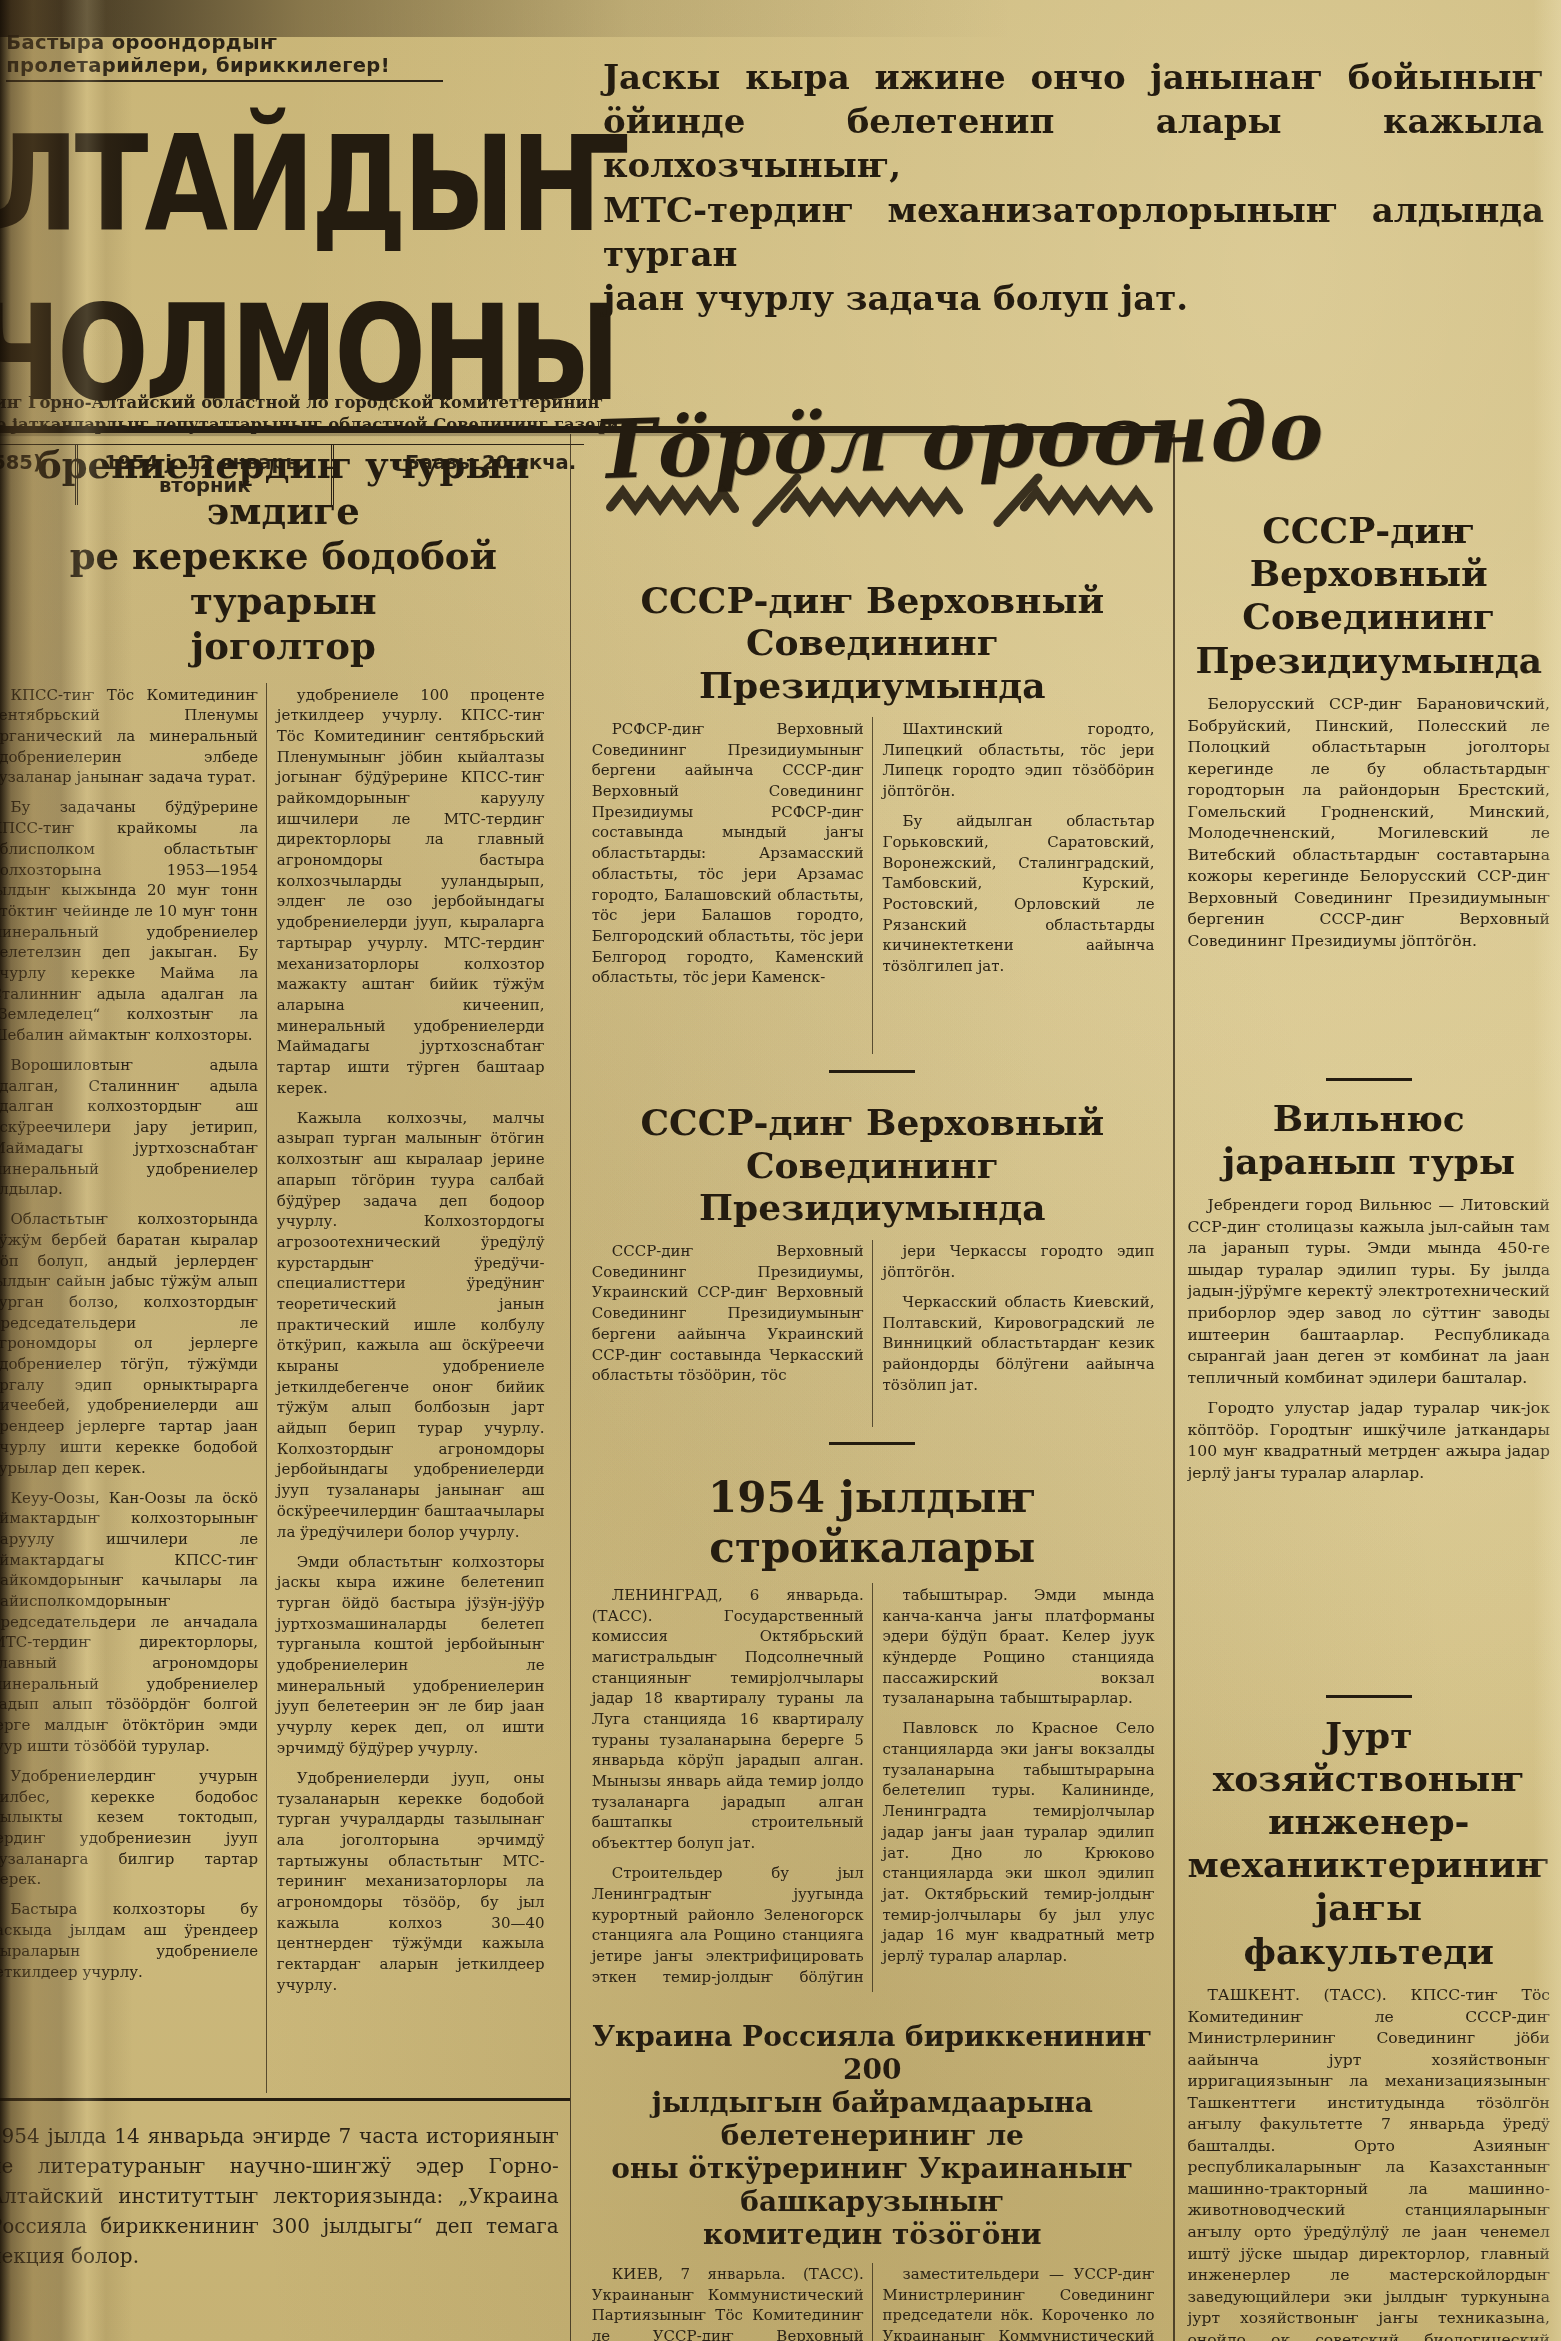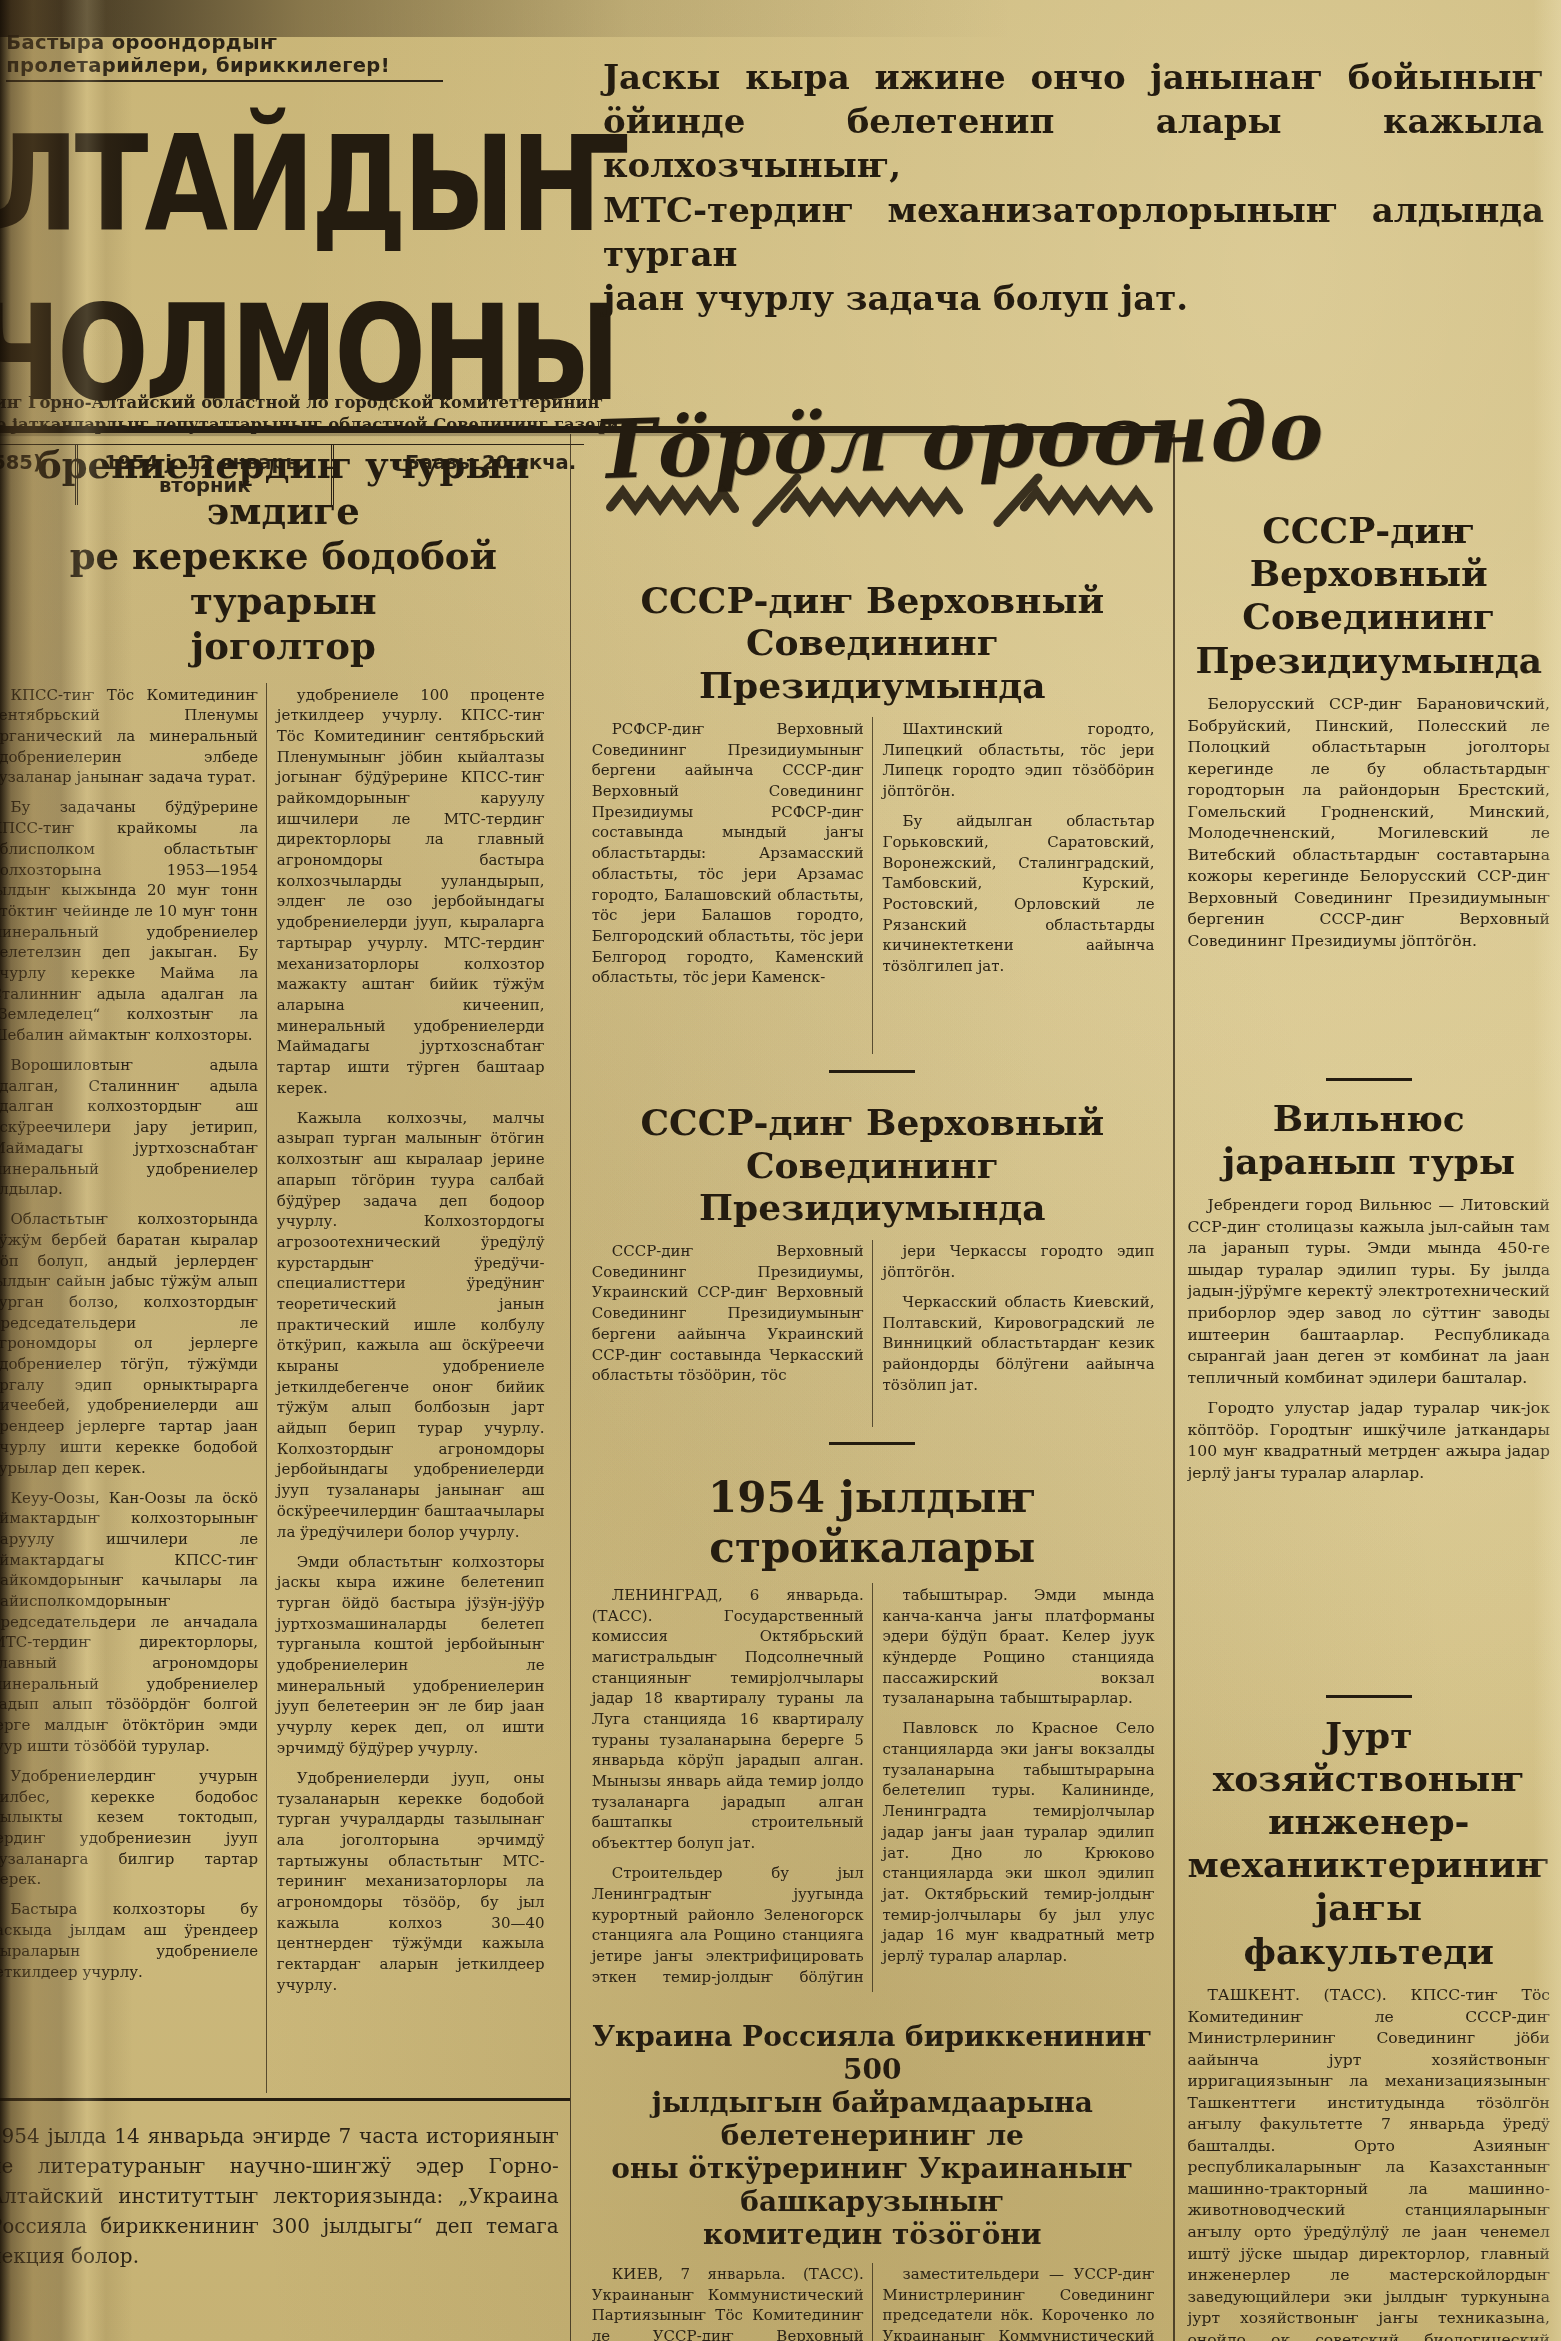--- a/index.html
+++ b/index.html
@@ -227,21 +227,21 @@
           <div class="subrule"></div>
           <div class="subcol body">
               <p>табыштырар. Эмди мында канча-канча јаҥы платформаны эдери бӱдӱп браат. Келер јуук кӱндерде Рощино станцияда пассажирский вокзал тузаланарына табыштырарлар.</p>
               <p>Павловск ло Красное Село станцияларда эки јаҥы вокзалды тузаланарына табыштырарына белетелип туры. Калининде, Ленинградта темирјолчылар јадар јаҥы јаан туралар эдилип јат. Дно ло Крюково станцияларда эки школ эдилип јат. Октябрьский темир-јолдыҥ темир-јолчылары бу јыл улус јадар 16 муҥ квадратный метр јерлӱ туралар аларлар.</p>
             </div>
         </div>
       </article>
 
       <article class="art m4">
         <div class="head head-36">
-          <div>Украина Россияла бириккениниҥ 500</div>
+          <div>Украина Россияла бириккениниҥ 200</div>
           <div>јылдыгын байрамдаарына белетенериниҥ ле</div>
           <div>оны ӧткӱрериниҥ Украинаныҥ башкарузыныҥ</div>
           <div>комитедин тӧзӧгӧни</div>
         </div>
         <div class="twocol">
           <div class="subcol body">
               <p>КИЕВ, 7 январьла. (ТАСС). Украинаныҥ Коммунистический Партиязыныҥ Тӧс Комитединиҥ ле УССР-диҥ Верховный Соведининг Президиумыныҥ јӧби аайынча, Украина Россияла бириккениниҥ 300 јылдыгын байрамдаарына белетенерине ле оны ӧткӱрерине Башкаруныҥ Комитеди тӧзӧлгӧн. Комитеттиҥ председатели — Украинаныҥ Коммунистический партиязыныҥ Тӧс Комитединиҥ качызы нӧк. Кириченко, Комитеттиҥ председателиниҥ</p>
             </div>
           <div class="subrule"></div>
           <div class="subcol body">

